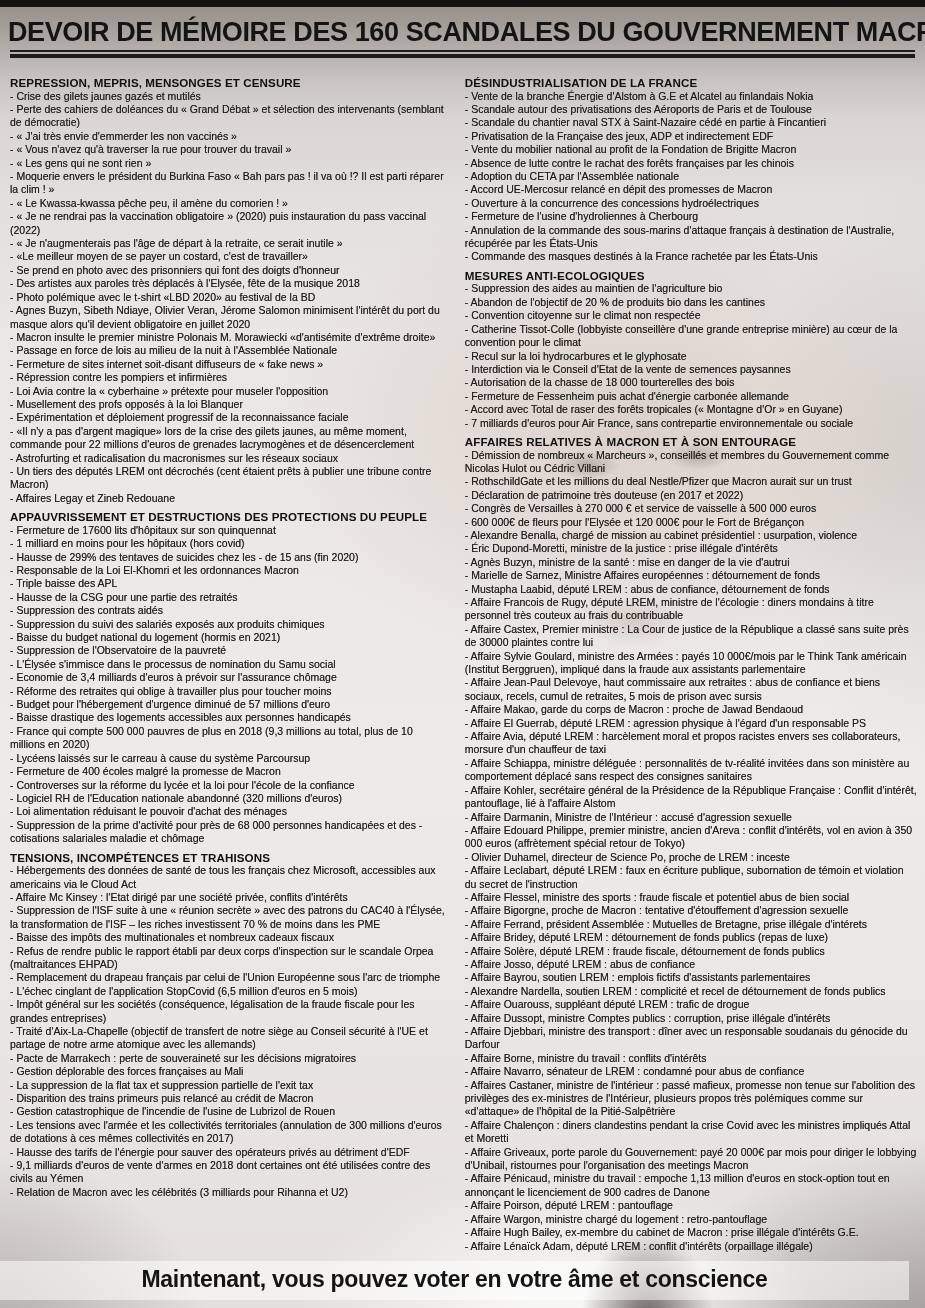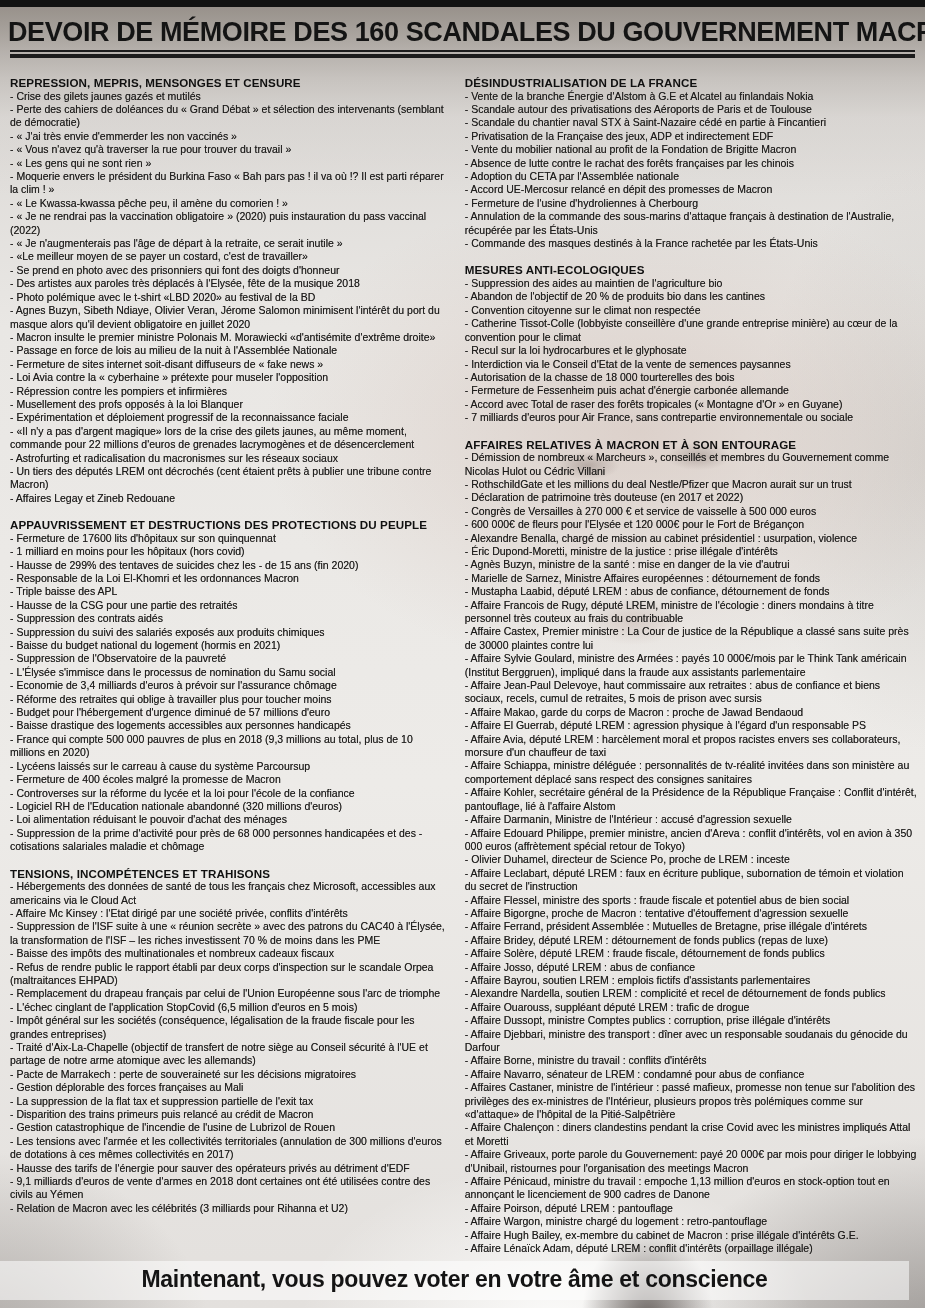--- a/index.html
+++ b/index.html
@@ -38,21 +38,21 @@
   .rule-thin{height:2px;background:#1c1c1c;margin:0 10px;}
   .rule-thick{height:4px;background:#1c1c1c;margin:2px 10px 0;}
   .columns{
     position:absolute;top:76px;left:10px;right:8px;bottom:48px;
     display:flex;gap:15px;
     color:#1e1d1c;
   }
   .col{flex:1 1 50%;min-width:0;}
   .col-left{flex-basis:49.3%;}
   .col-right{flex-basis:50.7%;}
-  .section + .section{margin-top:13px;}
+  .section + .section{margin-top:5px;}
   .heading{
     margin:0;
     font-size:11.6px;line-height:13.6px;
     font-weight:bold;color:#101010;
     letter-spacing:0.1px;
   }
   .item{
     font-size:10.5px;line-height:13.4px;
     text-shadow:0 0 0.4px rgba(30,29,28,0.65);
   }
@@ -94,22 +94,22 @@
           <div class="item">- « Je ne rendrai pas la vaccination obligatoire » (2020) puis instauration du pass vaccinal (2022)</div>
           <div class="item">- « Je n'augmenterais pas l'âge de départ à la retraite, ce serait inutile »</div>
           <div class="item">- «Le meilleur moyen de se payer un costard, c'est de travailler»</div>
           <div class="item">- Se prend en photo avec des prisonniers qui font des doigts d'honneur</div>
           <div class="item">- Des artistes aux paroles très déplacés à l'Elysée, fête de la musique 2018</div>
           <div class="item">- Photo polémique avec le t-shirt «LBD 2020» au festival de la BD</div>
           <div class="item">- Agnes Buzyn, Sibeth Ndiaye, Olivier Veran, Jérome Salomon minimisent l'intérêt du port du masque alors qu'il devient obligatoire en juillet 2020</div>
           <div class="item">- Macron insulte le premier ministre Polonais M. Morawiecki «d'antisémite d'extrême droite»</div>
           <div class="item">- Passage en force de lois au milieu de la nuit à l'Assemblée Nationale</div>
           <div class="item">- Fermeture de sites internet soit-disant diffuseurs de « fake news »</div>
+          <div class="item">- Répression contre les pompiers et infirmières</div>
           <div class="item">- Loi Avia contre la « cyberhaine » prétexte pour museler l'opposition</div>
-          <div class="item">- Répression contre les pompiers et infirmières</div>
           <div class="item">- Musellement des profs opposés à la loi Blanquer</div>
           <div class="item">- Expérimentation et déploiement progressif de la reconnaissance faciale</div>
           <div class="item">- «Il n'y a pas d'argent magique» lors de la crise des gilets jaunes, au même moment, commande pour 22 millions d'euros de grenades lacrymogènes et de désencerclement</div>
           <div class="item">- Astrofurting et radicalisation du macronismes sur les réseaux sociaux</div>
           <div class="item">- Un tiers des députés LREM ont décrochés (cent étaient prêts à publier une tribune contre Macron)</div>
           <div class="item">- Affaires Legay et Zineb Redouane</div>
         </section>
         <section class="section">
           <h2 class="heading">APPAUVRISSEMENT ET DESTRUCTIONS DES PROTECTIONS DU PEUPLE</h2>
           <div class="item">- Fermeture de 17600 lits d'hôpitaux sur son quinquennat</div>
@@ -161,20 +161,21 @@
         <section class="section">
           <h2 class="heading">DÉSINDUSTRIALISATION DE LA FRANCE</h2>
           <div class="item">- Vente de la branche Énergie d'Alstom à G.E et Alcatel au finlandais Nokia</div>
           <div class="item">- Scandale autour des privatisations des Aéroports de Paris et de Toulouse</div>
           <div class="item">- Scandale du chantier naval STX à Saint-Nazaire cédé en partie à Fincantieri</div>
           <div class="item">- Privatisation de la Française des jeux, ADP et indirectement EDF</div>
           <div class="item">- Vente du mobilier national au profit de la Fondation de Brigitte Macron</div>
           <div class="item">- Absence de lutte contre le rachat des forêts françaises par les chinois</div>
           <div class="item">- Adoption du CETA par l'Assemblée nationale</div>
           <div class="item">- Accord UE-Mercosur relancé en dépit des promesses de Macron</div>
+          <div class="item">- Ouverture à la concurrence des concessions hydroélectriques</div>
           <div class="item">- Fermeture de l'usine d'hydroliennes à Cherbourg</div>
           <div class="item">- Annulation de la commande des sous-marins d'attaque français à destination de l'Australie, récupérée par les États-Unis</div>
           <div class="item">- Commande des masques destinés à la France rachetée par les États-Unis</div>
         </section>
         <section class="section">
           <h2 class="heading">MESURES ANTI-ECOLOGIQUES</h2>
           <div class="item">- Suppression des aides au maintien de l'agriculture bio</div>
           <div class="item">- Abandon de l'objectif de 20 % de produits bio dans les cantines</div>
           <div class="item">- Convention citoyenne sur le climat non respectée</div>
           <div class="item">- Catherine Tissot-Colle (lobbyiste conseillère d'une grande entreprise minière) au cœur de la convention pour le climat</div>

